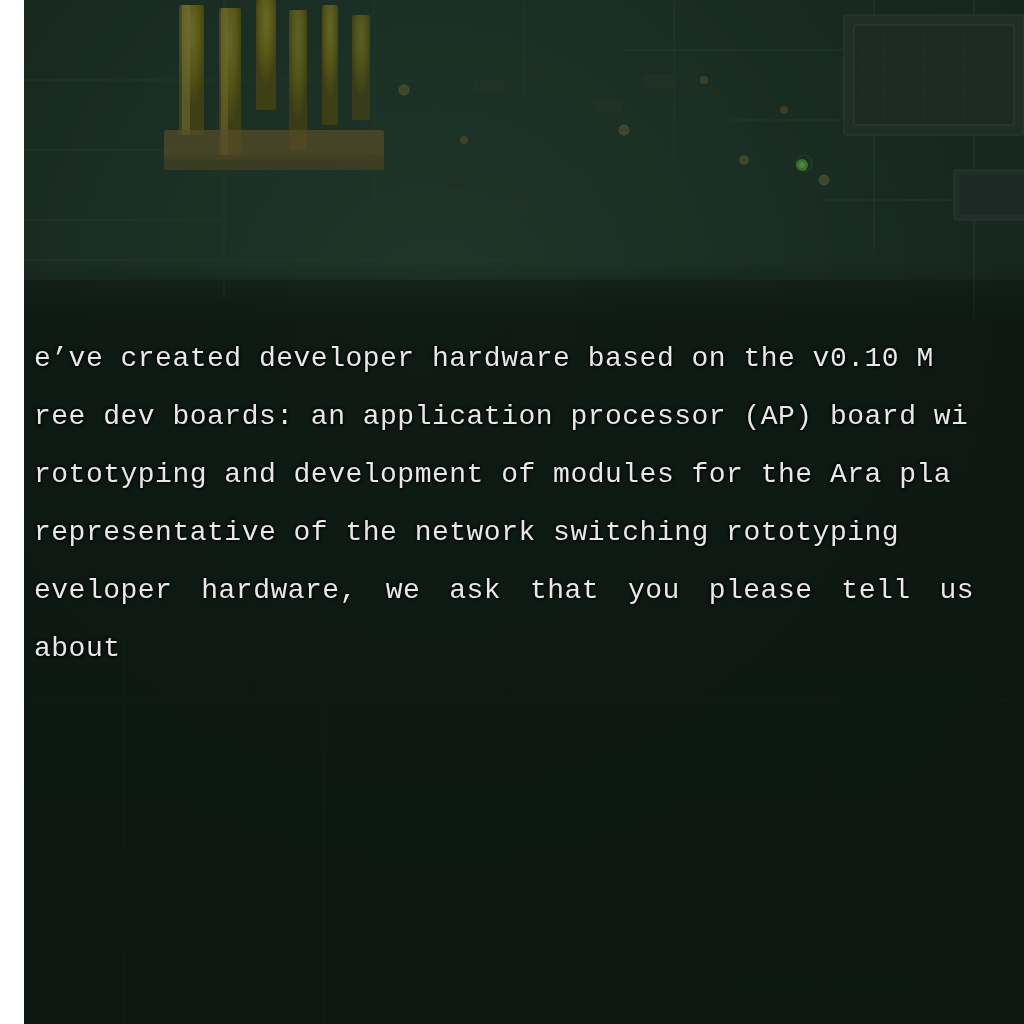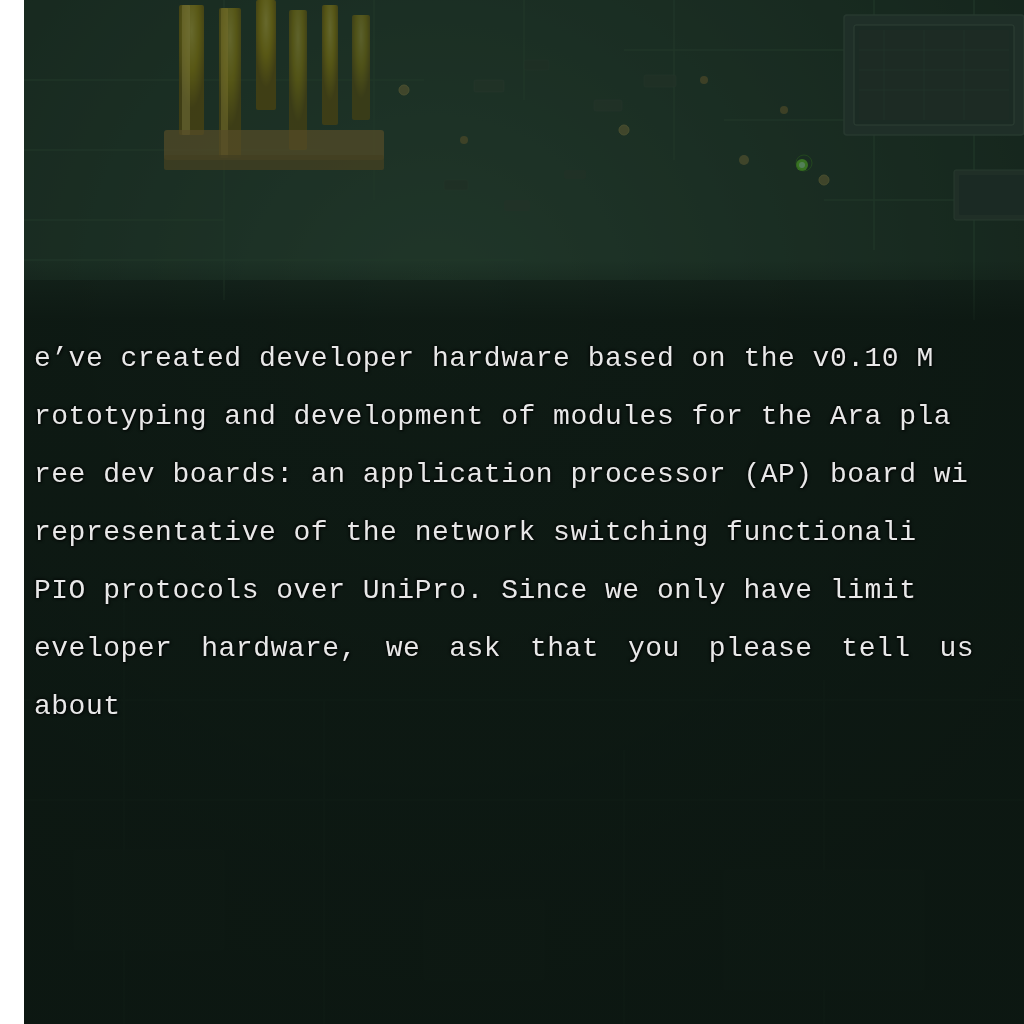--- a/index.html
+++ b/index.html
@@ -191,21 +191,20 @@
       <rect x="50" y="850" width="150" height="100" rx="3" fill="#1e2e24" stroke="#2a3e2e" stroke-width="1" opacity="0.8"></rect>
       <rect x="400" y="900" width="120" height="80" rx="3" fill="#1e2e24" stroke="#2a3e2e" stroke-width="1" opacity="0.8"></rect>
       <rect x="700" y="870" width="200" height="120" rx="3" fill="#1e2e24" stroke="#2a3e2e" stroke-width="1" opacity="0.8"></rect>
     </g>
   </svg>
 
   <div class="dark-overlay"></div>
 
   <div class="text-overlay">
     <p>e’ve created developer hardware based on the v0.10 M</p>
+    <p>ree dev boards: an application processor (AP) board wi</p>
     <p>rototyping and development of modules for the Ara pla</p>
-    <p>ree dev boards: an application processor (AP) board wi</p>
-    <p>representative of the network switching functionali</p>
-    <p>PIO protocols over UniPro. <span>Since</span> we only have limit</p>
+    <p>representative of the network switching rototyping</p>
     <p>eveloper hardware, we ask that you please tell us about</p>
 
   </div>
 
 </div>
 
 </body></html>

